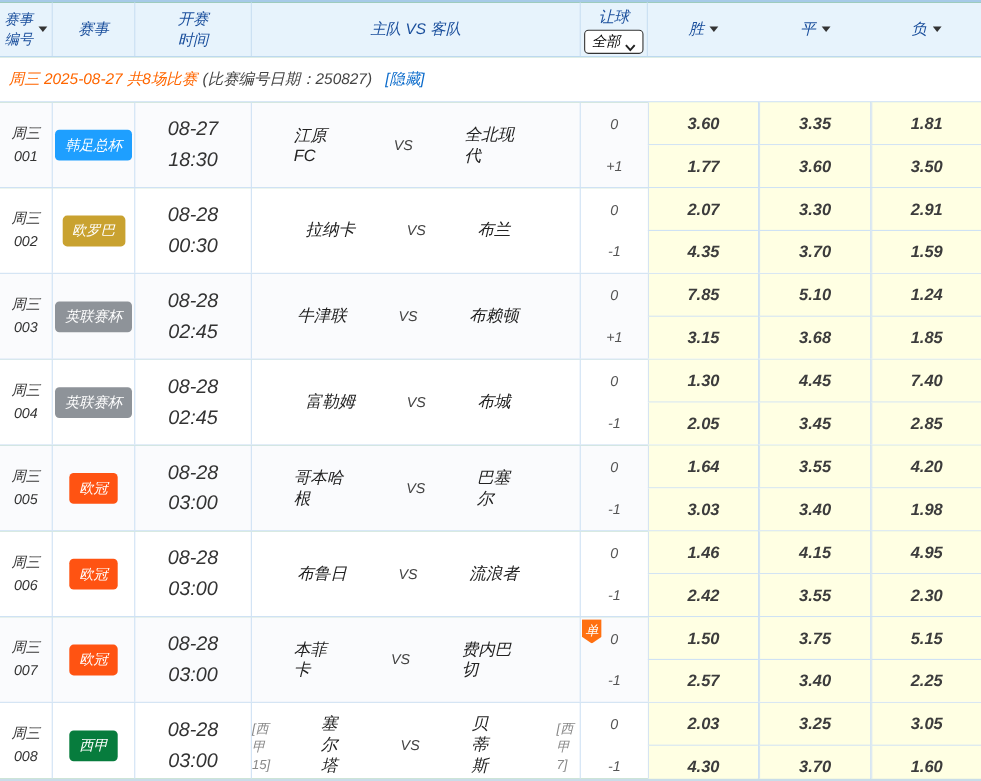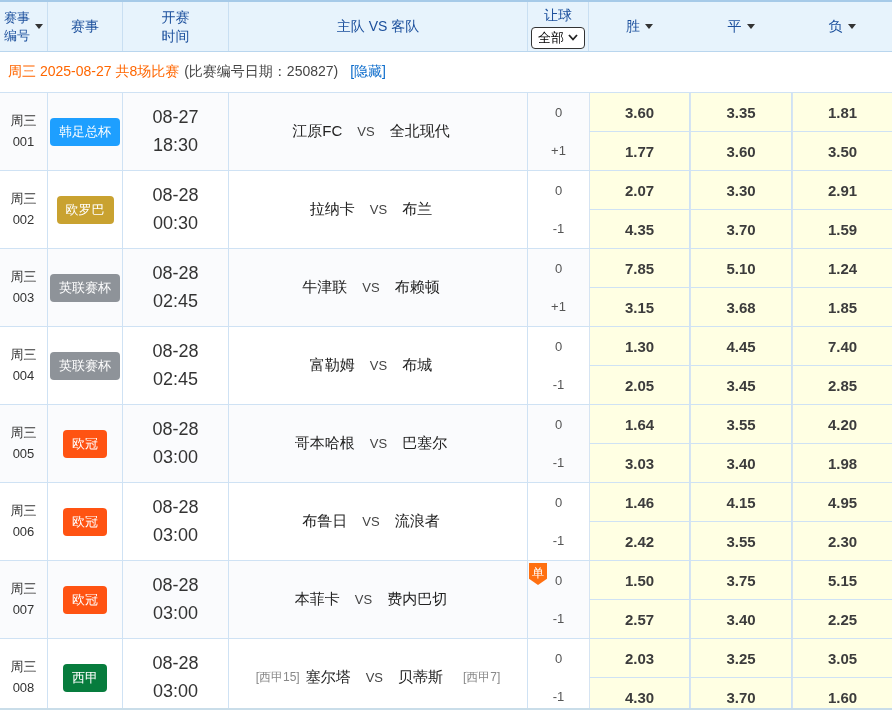--- a/index.html
+++ b/index.html
@@ -1,48 +1,48 @@
 <!DOCTYPE html>
 <html><head>
 <meta charset="utf-8">
 <style>
   * { margin:0; padding:0; box-sizing:border-box; }
   body { font-family:"Liberation Sans","DejaVu Sans",sans-serif; background:#fff; }
   .app { width:892px; height:710px; border-top:2px solid #a6cae8; border-bottom:2px solid #c9dde9;
-         background:#15803d; overflow:hidden; }
+         background:#15803d; overflow:hidden;font-style:italic; }
   .grid { display:grid; grid-template-columns:48px 75px 106px 299px 61px 101px 102px 100px; }
 
   
   .thead { height:50px; background:#e7f3fc; border-bottom:1px solid #b9d6ee; }
   .th { display:flex; align-items:center; justify-content:center; color:#1b4f9c; font-size:14px; }
   .th.bordered { border-right:1px solid #c9dff2; }
   .pre { white-space:pre-line; text-align:center; line-height:1.35; }
   .th-c1 { font-size:13px; }
   .caret { width:0; height:0; border-left:4px solid transparent; border-right:4px solid transparent;
            border-top:5px solid #333; margin-left:5px; }
   .th-c5 { flex-direction:column; gap:2px; padding-top:2px; }
-  .fake-select { display:inline-flex; align-items:center; gap:4px; background:#fff; color:#000;
+  .fake-select { display:inline-flex; align-items:flex-end; gap:4px; background:#fff; color:#000;
                  border:1.6px solid #333; border-radius:4px; padding:1px 6px; font-size:13px; cursor:pointer; }
 
   
   .summary { height:41px; display:flex; align-items:center; padding-left:8px; font-size:14px;
              border-bottom:1px solid #cfe2f4; background:#fff; }
   .summary .date { color:#ff6600; }
   .summary .note { color:#444; margin-left:5px; }
   .summary .hide-link { color:#0b6bcb; margin-left:12px; text-decoration:none; cursor:pointer; }
 
   
   .match-row { height:78px; border-bottom:1px solid #cfe2f4; background:#fff; }
   .match-row.alt { background:#fafbfd; }
   .cell { display:flex; align-items:center; justify-content:center; border-right:1px solid #cfe2f4;
           flex-direction:column; position:relative; }
   .cell-no { font-size:13px; color:#333; line-height:1.6; }
   .badge { color:#fff; font-size:13px; padding:5px 9px; border-radius:4px; white-space:nowrap; }
   .cell-time { font-size:18px; color:#333; line-height:1.55; }
-  .cell-teams { flex-direction:row; font-size:15px; color:#222; }
+  .cell-teams { flex-direction:row; font-size:15px; color:#222;gap:32px; }
   .cell-teams .vs { font-size:13px; color:#444; margin:0 15px;text-align:center; }
   .cell-teams .rank { font-size:12px; color:#888; }
   .cell-teams .rank.l { margin-right:6px; } .cell-teams .rank.r { margin-left:20px; }
   .cell-hcp { border-right:none; }
   .hcp-val { flex:1; display:flex; align-items:center; justify-content:center; font-size:13px; color:#555; width:100%; }
   .single-badge { position:absolute; left:1px; top:2px; width:18px; height:22px; background:#ff7011; color:#fff;
                   font-size:12px; display:flex; justify-content:center; padding-top:2px;
                   clip-path:polygon(0 0,100% 0,100% 72%,50% 100%,0 72%); }
   .odds-col { display:flex; flex-direction:column; border-right:1px solid #cfe2f4; }
   .odds-col:last-child, .cell:last-child { border-right:none; }

